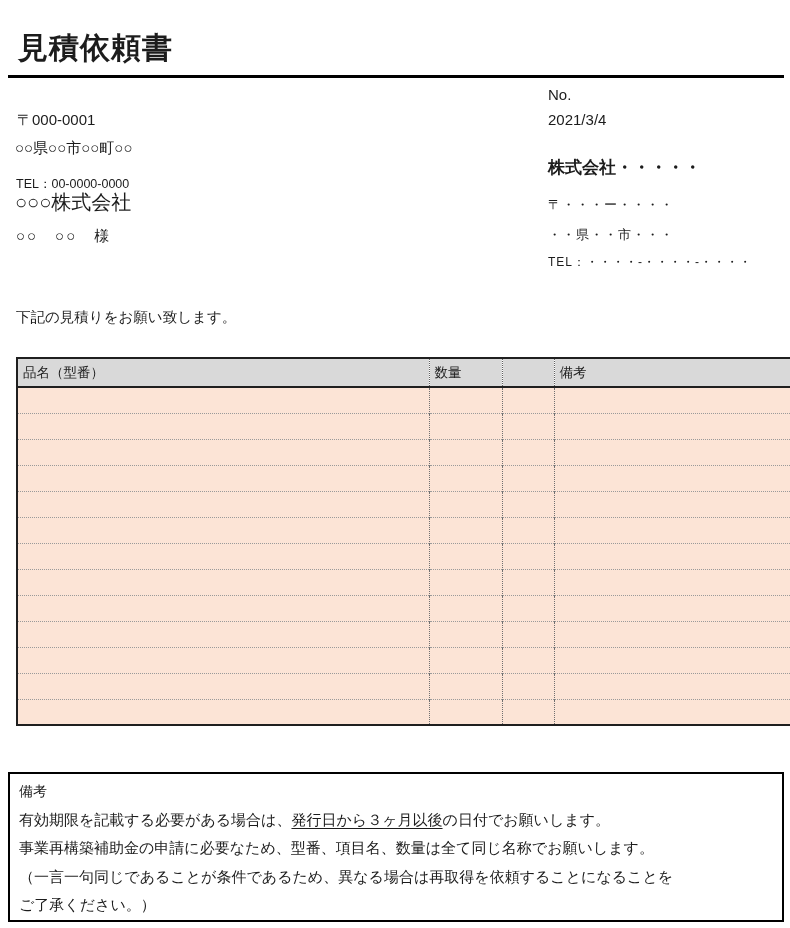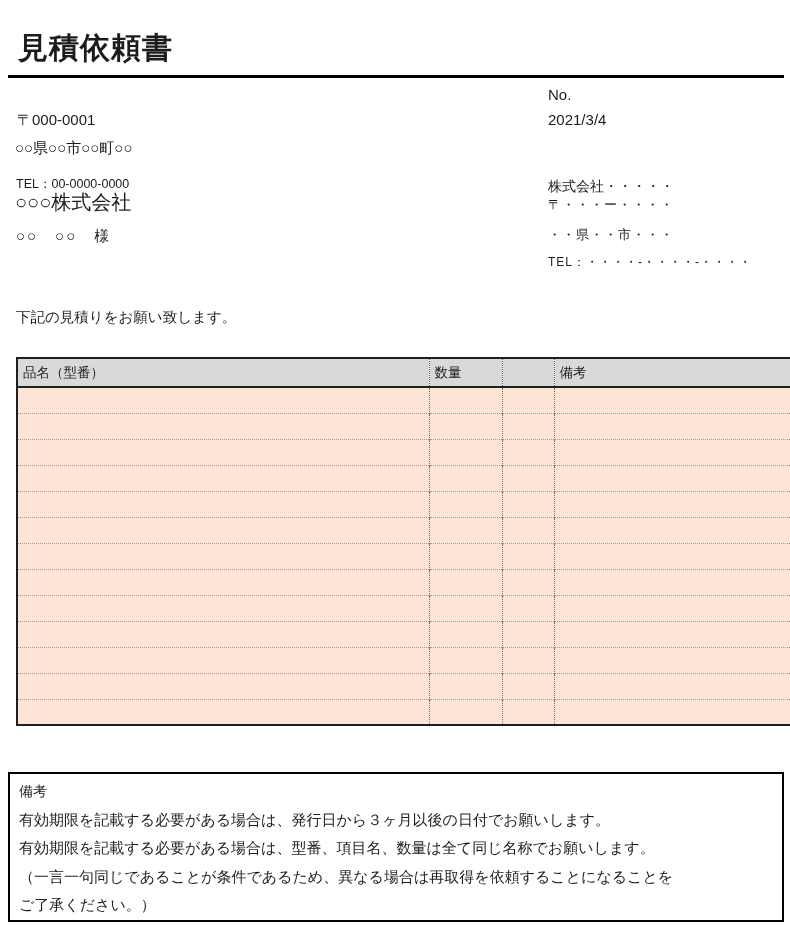--- a/index.html
+++ b/index.html
@@ -18,21 +18,21 @@
 
   .no-label    { left: 548px; top: 86px;  font-size: 15px; }
   .doc-date    { left: 548px; top: 111px; font-size: 15px; }
 
   .rcp-postal  { left: 17px;  top: 111px; font-size: 15px; }
   .rcp-address { left: 15px;  top: 139px; font-size: 15px; }
   .rcp-tel     { left: 16px;  top: 168px; font-size: 12.5px; margin-top: 8px; }
   .rcp-company { left: 15px;  top: 189px; font-size: 20px; }
   .rcp-person  { left: 16px;  top: 227px; font-size: 15px; letter-spacing: 2px; }
 
-  .iss-company { left: 548px; top: 178px; font-size: 14px; }
+  .iss-company { left: 548px; top: 156px; font-size: 17px; font-weight: bold; }
   .iss-postal  { left: 548px; top: 196px; font-size: 13px; letter-spacing: 1px; }
   .iss-address { left: 548px; top: 226px; font-size: 13px; letter-spacing: 1px; }
   .iss-tel     { left: 548px; top: 254px; font-size: 12px; letter-spacing: 1px; }
 
   .intro       { left: 16px;  top: 308px; font-size: 14.5px; }
 
   .item-table {
     position: absolute; left: 16px; top: 357px;
     width: 776px; border-collapse: collapse; table-layout: fixed;
     border: 2px solid #1f1f1f;
@@ -58,21 +58,21 @@
   .remarks-box {
     position: absolute; left: 8px; top: 772px;
     width: 776px; height: 150px;
     border: 2px solid #000;
     background: #fff;
     padding: 3px 9px 0 9px;
     font-size: 15px; line-height: 28.5px;
   }
   .remarks-title { font-size: 14px; }
   .remarks-line { white-space: nowrap; }
-  .u { text-underline-offset: 3px; }
+  .u { text-decoration: underline; text-underline-offset: 3px; }
 </style>
 </head>
 <body>
 
 <div class="page">
 
   <div class="abs doc-title">見積依頼書</div>
   <div class="abs title-rule"></div>
 
   <div class="abs no-label">No.</div>
@@ -184,18 +184,18 @@
           <td></td>
           <td></td>
           <td></td>
         </tr>
       </tbody>
   </table>
 
   <div class="remarks-box">
     <div class="remarks-title remarks-line">備考</div>
     <div class="remarks-line"><span>有効期限を記載する必要がある場合は、</span><span class="u">発行日から３ヶ月以後</span><span>の日付でお願いします。</span></div>
-    <div class="remarks-line">有効期限を記載する必要がある場合は、型番、項目名、数量は全て同じ名称でお願いします。</div>
+    <div class="remarks-line">事業再構築補助金の申請に必要なため、型番、項目名、数量は全て同じ名称でお願いします。</div>
     <div class="remarks-line">（一言一句同じであることが条件であるため、異なる場合は再取得を依頼することになることを</div>
     <div class="remarks-line">ご了承ください。）</div>
   </div>
 
 </div>
 
 </body></html>

